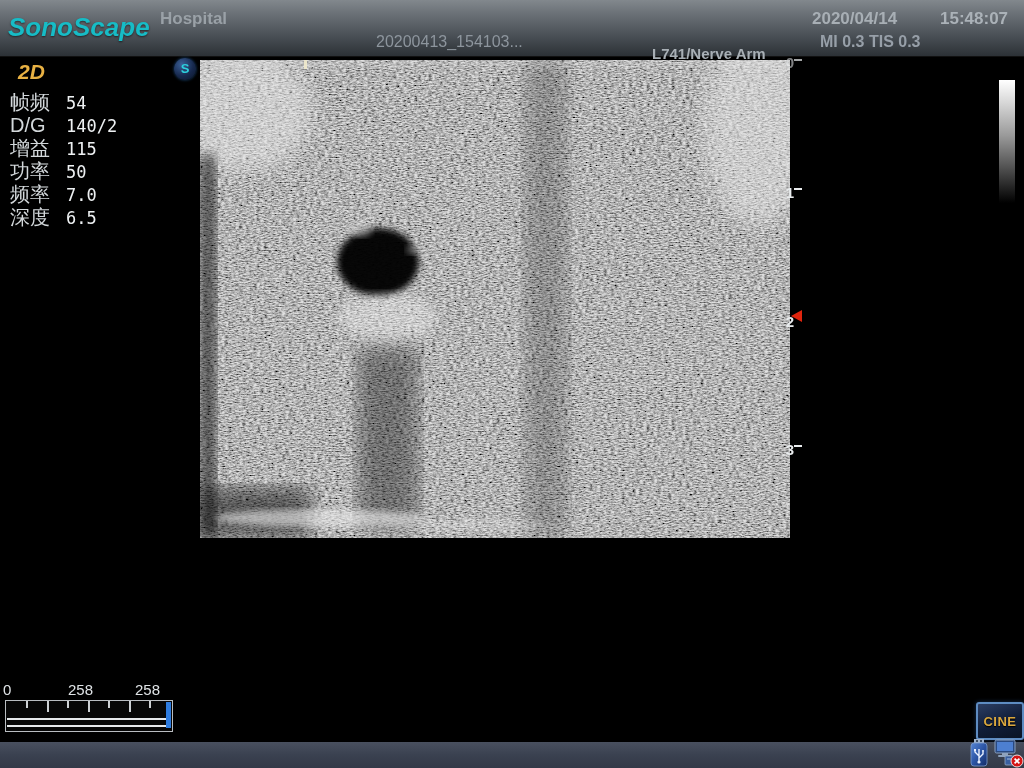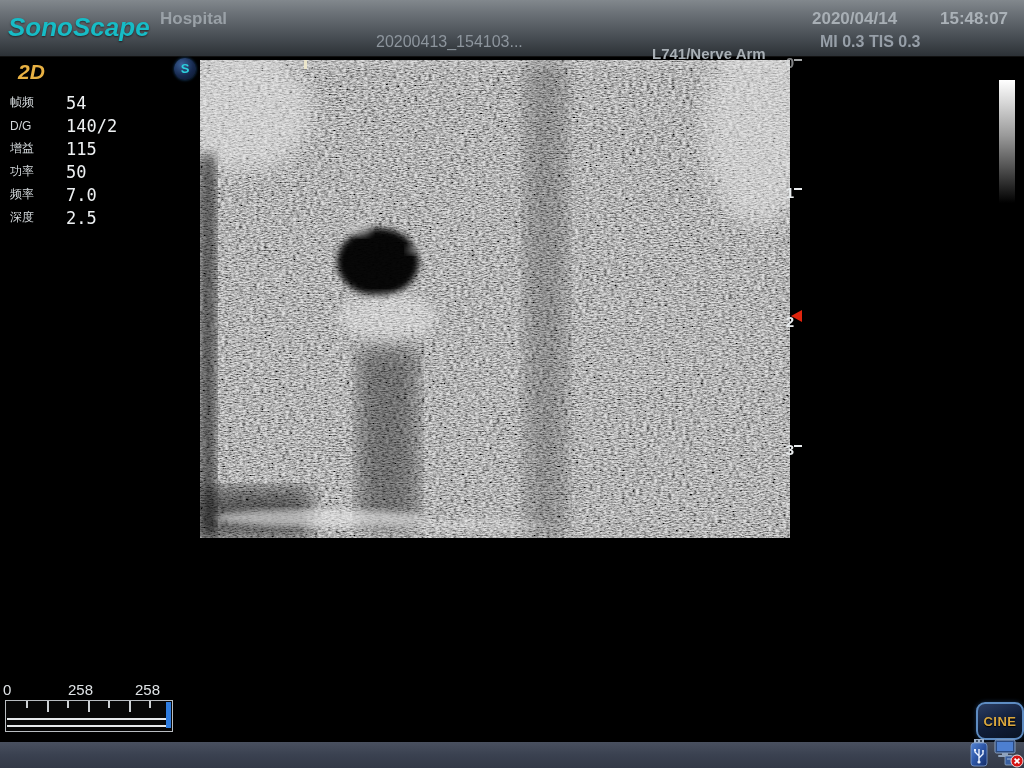--- a/index.html
+++ b/index.html
@@ -16,21 +16,21 @@
   .filename{position:absolute;left:376px;top:33px;font-size:16px;font-weight:normal;color:#8d959d;}
   .preset{position:absolute;left:652px;top:9px;font-size:15px;font-weight:bold;color:#a8afb5;margin-top:36px;}
   .date{position:absolute;left:812px;top:9px;font-size:17px;font-weight:bold;color:#a8afb5;}
   .time{position:absolute;left:940px;top:9px;font-size:17px;font-weight:bold;color:#abb2b8;}
   .mitis{position:absolute;left:820px;top:33px;font-size:16px;font-weight:bold;color:#979fa8;}
 
   
   .params{position:absolute;left:10px;top:60px;width:175px;}
   .mode{font-size:21px;font-weight:bold;color:#e8b143;margin:0 0 7px 8px;font-style:italic;}
   .prow{display:flex;height:23px;align-items:center;}
-  .plabel{width:56px;font-size:12px;color:#d3d8db;}
+  .plabel{width:56px;font-size:20px;color:#d3d8db;}
   .pvalue{font-family:"DejaVu Sans Mono",monospace;font-size:17px;color:#eef1f3;margin-left:0px;}
 
   
   .smark{position:absolute;left:174px;top:58px;width:22px;height:22px;border-radius:50%;
          background:radial-gradient(circle at 35% 30%,#3a5f96 0%,#17294e 55%,#0a1426 100%);
          color:#2cd0dc;font-size:13px;font-weight:bold;line-height:22px;text-align:center;
          box-shadow:0 0 3px rgba(40,120,200,.6);}
 
   
   .usimg{position:absolute;left:200px;top:60px;width:590px;height:478px;background:#000;}
@@ -54,21 +54,21 @@
   .cine-line{position:absolute;left:1px;right:1px;bottom:4px;height:5px;
              border-top:2px solid #e6e9eb;border-bottom:2px solid #e6e9eb;}
   .cine-cursor{position:absolute;left:160px;top:1px;width:5px;height:26px;background:#2e7ce0;}
 
   
   .bottombar{position:absolute;left:0;top:742px;width:1024px;height:26px;
              background:linear-gradient(180deg,#49505f 0%,#3a4150 50%,#333947 100%);}
 
   
   .cine-btn{position:absolute;left:976px;top:702px;width:48px;height:38px;box-sizing:border-box;
-            border:2px solid #5e8cc2;border-radius:9px;
+            border:2px solid #5e8cc2;border-radius:3px;
             background:linear-gradient(160deg,#2c3e63 0%,#101d38 55%,#0a1424 100%);
             display:flex;align-items:center;justify-content:center;cursor:pointer;
             box-shadow:0 0 4px rgba(60,120,200,.4);}
   .cine-btn span{color:#d9a73e;font-size:13px;font-weight:bold;letter-spacing:.5px;
                  text-shadow:0 1px 1px #000;}
   .icon-abs{position:absolute;}
 </style>
 </head>
 <body>
 
@@ -101,21 +101,21 @@
     <div class="prow">
       <span class="plabel">功率</span>
       <span class="pvalue">50</span>
     </div>
     <div class="prow">
       <span class="plabel">频率</span>
       <span class="pvalue">7.0</span>
     </div>
     <div class="prow">
       <span class="plabel">深度</span>
-      <span class="pvalue">2.5</span>
+      <span class="pvalue">6.5</span>
     </div>
   </div>
 
   <div class="smark">S</div>
 
   <div class="usimg">
     <svg width="590" height="478" viewBox="0 0 590 478">
       <defs>
         <filter id="speckleF" x="0" y="0" width="100%" height="100%">
           <feTurbulence type="fractalNoise" baseFrequency="0.28 0.75" numOctaves="3" seed="11" stitchTiles="stitch"></feTurbulence>

